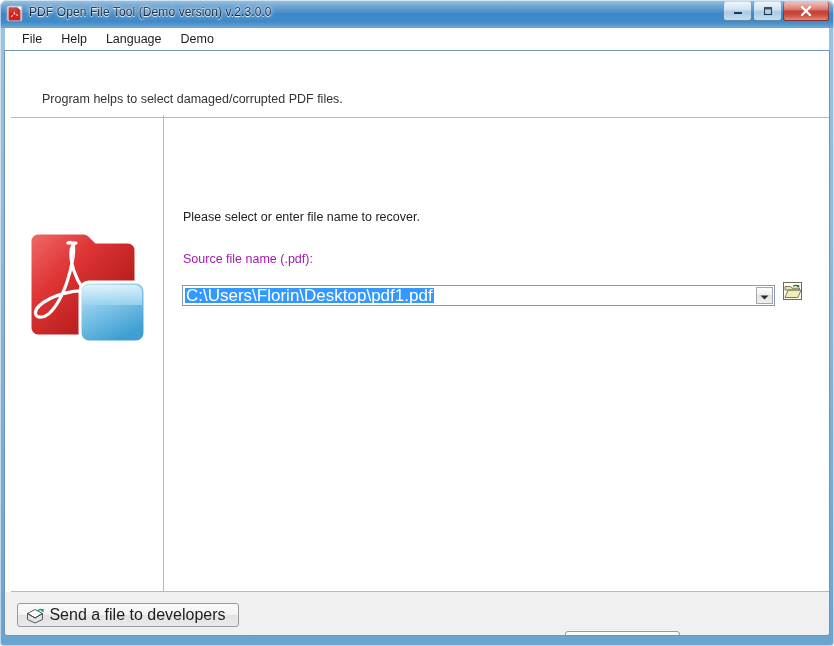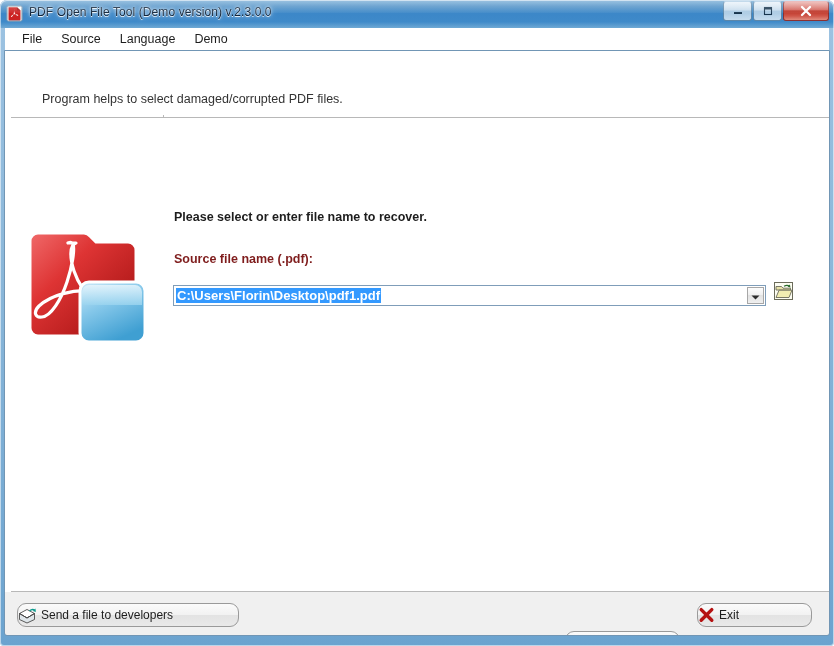--- a/index.html
+++ b/index.html
@@ -161,53 +161,52 @@
   }
   #pdf-logo {
     position: absolute;
     left: 19px; top: 111px;
     width: 127px; height: 117px;
   }
 
   
   #content-pane {
     position: absolute;
-    left: 150px; top: 67px;
+    left: 159px; top: 67px;
     width: 665px; height: 473px;
     background: #ffffff;
-    font-weight: bold;
   }
   #instruction {
     position: absolute;
     left: 19px; top: 92px;
     font-size: 12.5px;
     color: #1d1d1d;
   }
   #field-label {
     position: absolute;
     left: 19px; top: 134px;
     font-size: 12.5px;
-    color: #7f1d1d;
+    color: #a21caf;
   }
 
   
   #combo-wrap {
     position: absolute;
     left: 18px; top: 167px;
     width: 593px; height: 21px;
     box-sizing: border-box;
     border: 1px solid #7f9db9;
     background: #ffffff;
   }
   #combo-text {
     position: absolute;
     left: 2px; top: 2px;
     height: 15px;
     line-height: 15px;
-    font-size: 13px;
+    font-size: 17px;
     color: #ffffff;
     background: #3399ff;
     padding: 0 1px 0 1px;
     white-space: nowrap;
     font-family: "Liberation Sans", sans-serif;
   }
   #combo-arrow-btn {
     position: absolute;
     right: 1px; top: 1px;
     width: 17px; height: 17px;
@@ -236,26 +235,27 @@
     position: absolute;
     left: 0; top: 541px;
     width: 824px; height: 43px;
     background: #f0f0f0;
   }
 
   .btn {
     position: absolute;
     box-sizing: border-box;
     border: 1px solid #9a9a9a;
-    border-radius: 9px;
+    border-radius: 3px;
     background: linear-gradient(180deg, #fbfbfb 0%, #f2f2f2 48%, #e3e3e3 52%, #e9e9e9 100%);
-    font-size: 12px;
+    font-size: 16px;
     color: #1d1d1d;
     display: flex;
     align-items: center;
+    justify-content: center;
     cursor: default;
     white-space: nowrap;
   }
   #send-btn { left: 12px; top: 11px; width: 222px; height: 24px; }
   #next-btn { left: 560px; top: 11px; width: 115px; height: 24px; margin-top: 28px; }
   #exit-btn { left: 692px; top: 11px; width: 115px; height: 24px; }
 
   .btn-label { margin: 0 4px; }
   .btn-icon { display: inline-flex; align-items: center; }
 
@@ -309,21 +309,21 @@
       <span class="win-glyph">
         <svg width="16" height="14" viewBox="0 0 16 14">
           <path d="M4 3 L12 11 M12 3 L4 11" stroke="#ffffff" stroke-width="2.3" stroke-linecap="round" fill="none"></path>
         </svg>
       </span>
     </div>
   </div>
 
   <div id="menu-bar">
     <div class="menu-item">File</div>
-    <div class="menu-item">Source</div>
+    <div class="menu-item">Help</div>
     <div class="menu-item">Language</div>
     <div class="menu-item">Demo</div>
   </div>
 
   <div id="client">
 
     <div id="header-band">
       <div id="app-subtitle">Program helps to select damaged/corrupted PDF files.</div>
     </div>
     <div id="header-rule"></div>
@@ -411,27 +411,19 @@
         <span class="btn-icon">
           <svg width="17" height="17" viewBox="0 0 17 17">
             <circle cx="8.5" cy="8.5" r="7.5" fill="#3f9c13"></circle>
             <circle cx="8.5" cy="8.5" r="7.5" fill="none" stroke="#2a6d0c" stroke-width="1"></circle>
             <circle cx="8.5" cy="6.6" r="6" fill="#7fcc4a" opacity="0.55"></circle>
             <path d="M5 8.5 H10 M8.2 5.6 L11.4 8.5 L8.2 11.4" stroke="#ffffff" stroke-width="1.9" fill="none" stroke-linecap="round" stroke-linejoin="round"></path>
           </svg>
         </span>
       </div>
 
-      <div class="btn" id="exit-btn">
-        <span class="btn-icon">
-          <svg width="17" height="16" viewBox="0 0 17 16">
-            <path d="M3.2 2.6 L13.8 13.2 M13.8 2.6 L3.2 13.2" stroke="#b51212" stroke-width="3.4" fill="none" stroke-linecap="round"></path>
-          </svg>
-        </span>
-        <span class="btn-label">Exit</span>
-      </div>
 
     </div>
   </div>
 
   <div id="client-edge"></div>
   <div id="frame-glow"></div>
 </div>
 
 </body></html>

